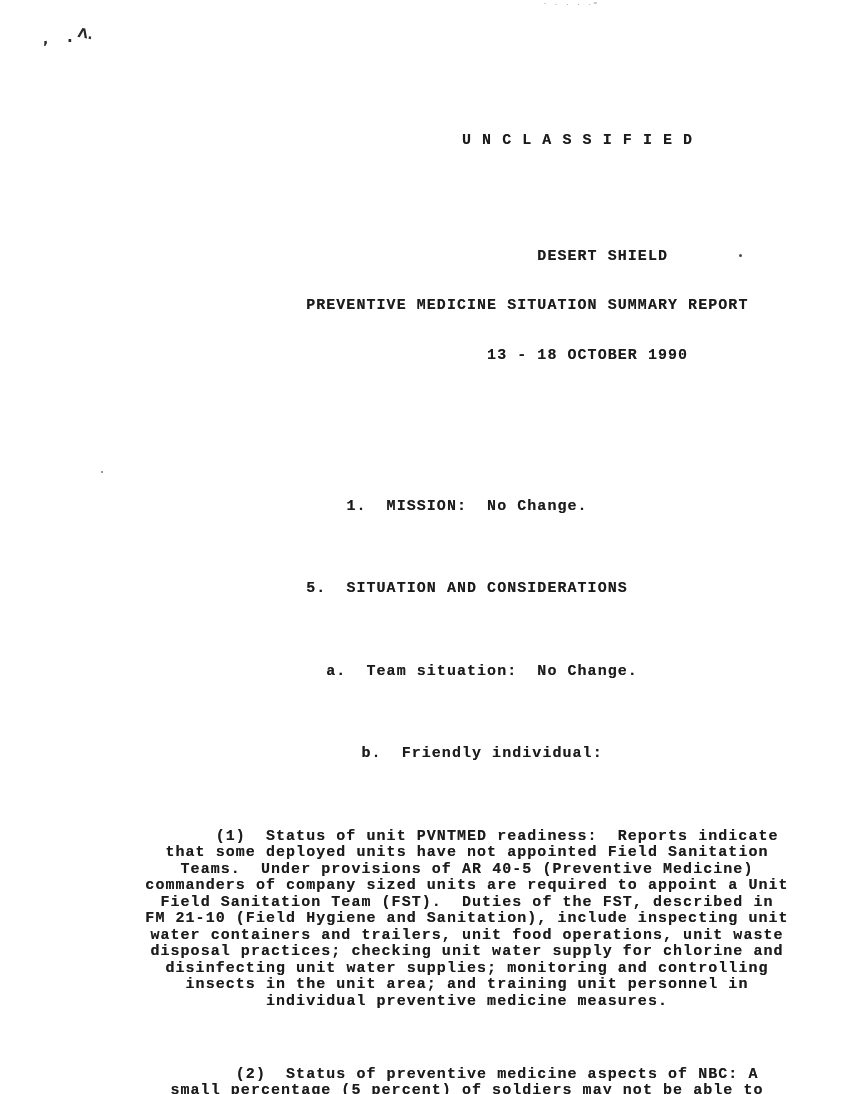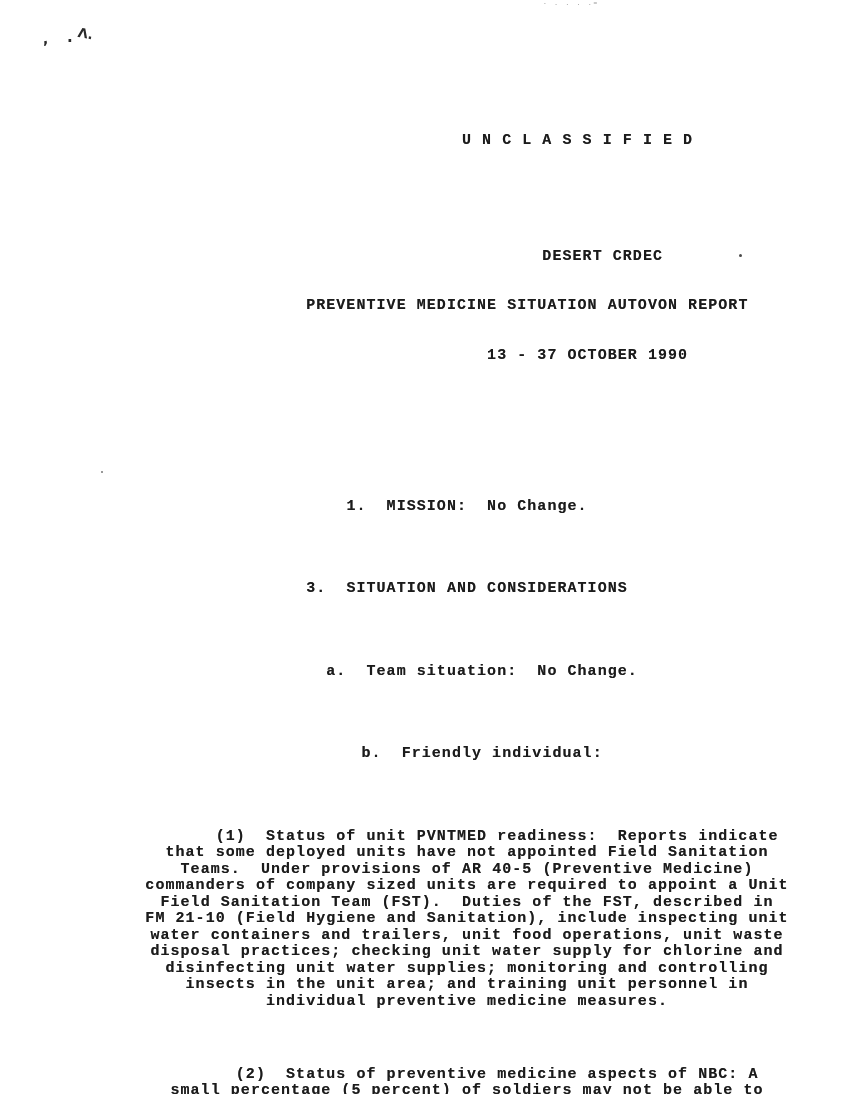--- a/index.html
+++ b/index.html
@@ -71,28 +71,28 @@
   <span class="mark mark-dot">.</span>
   <span class="mark mark-caret">Λ.</span>
   <span class="edge-noise">- . .   . .=</span>
   <span class="dot-artifact dot-right"></span>
   <span class="dot-artifact dot-left"></span>
 
   <div class="doc">
     <div class="block">                      U N C L A S S I F I E D</div>
 
     <div class="mt-1">
-      <div class="block">                           DESERT CRDEC</div>
-      <div class="block">            PREVENTIVE MEDICINE SITUATION AUTOVON REPORT</div>
-      <div class="block">                        13 - 37 OCTOBER 1990</div>
+      <div class="block">                           DESERT SHIELD</div>
+      <div class="block">            PREVENTIVE MEDICINE SITUATION SUMMARY REPORT</div>
+      <div class="block">                        13 - 18 OCTOBER 1990</div>
     </div>
 
     <div class="block mt-3">1.  MISSION:  No Change.</div>
 
-    <div class="block mt-1">3.  SITUATION AND CONSIDERATIONS</div>
+    <div class="block mt-1">5.  SITUATION AND CONSIDERATIONS</div>
 
     <div class="block mt-1">   a.  Team situation:  No Change.</div>
 
     <div class="block mt-1">   b.  Friendly individual:</div>
 
     <div class="block mt-1">      (1)  Status of unit PVNTMED readiness:  Reports indicate
 that some deployed units have not appointed Field Sanitation
 Teams.  Under provisions of AR 40-5 (Preventive Medicine)
 commanders of company sized units are required to appoint a Unit
 Field Sanitation Team (FST).  Duties of the FST, described in

